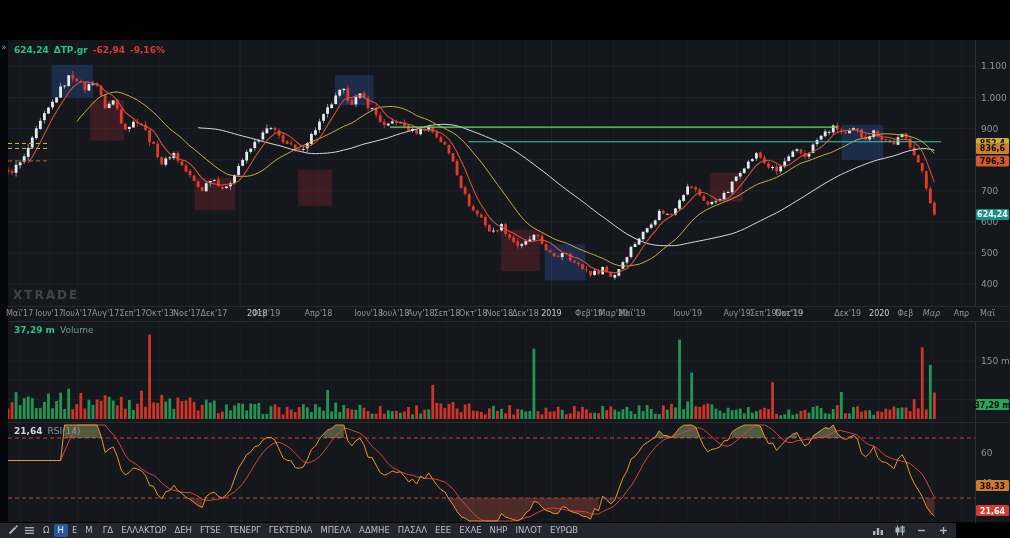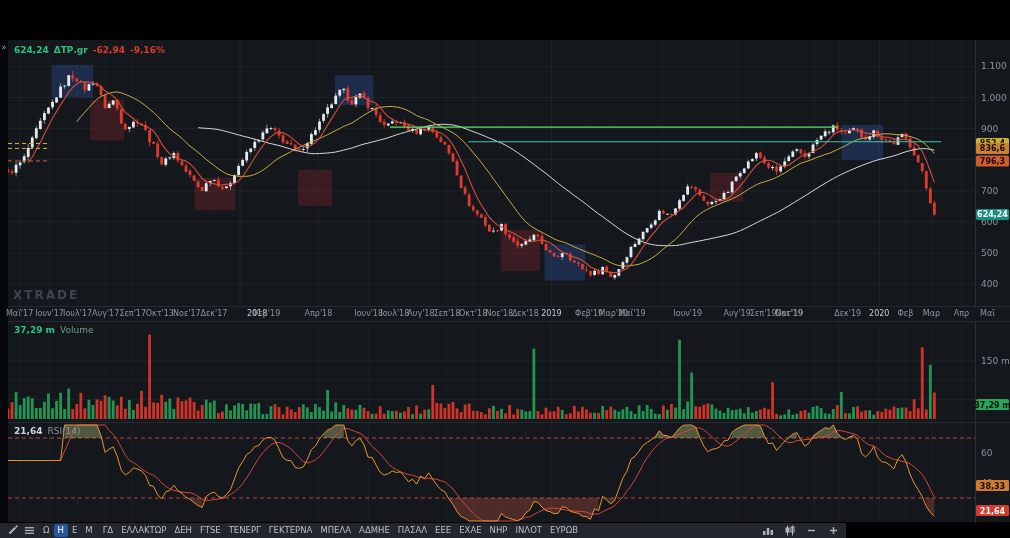--- a/index.html
+++ b/index.html
@@ -18,21 +18,21 @@
   .tlabel.year{color:#c2cad2;}
   #vol-pane{height:100px;}
   #rsi-pane{height:100px;border-top:1px solid #262b31;}
   .legend{position:absolute;left:6px;top:5px;font-size:9px;display:flex;gap:5px;align-items:center;white-space:nowrap;}
   .legend .g{color:#2bc17e;font-weight:700;}
   .legend .r{color:#e0392e;font-weight:700;}
   .legend .dim{color:#8a939e;}
   .legend .gdim{color:#6f9c82;}
   .legend .w{color:#cfd6dd;font-weight:700;}
   .watermark{position:absolute;left:5px;bottom:4px;font-size:12px;font-weight:700;letter-spacing:2px;color:#3d454e;}
-  .toolbar{position:absolute;left:0;bottom:0;width:846px;height:16px;background:#23272d;border-top:1px solid #000;
+  .toolbar{position:absolute;left:0;bottom:0;width:956px;height:16px;background:#23272d;border-top:1px solid #000;
     display:flex;align-items:center;gap:2px;padding:0 5px;font-size:8.5px;color:#b7bec6;}
   .tb-icon{width:15px;height:13px;display:inline-flex;align-items:center;justify-content:center;cursor:pointer;}
   button.tf,button.tick{background:none;border:none;color:#b7bec6;font-size:8.5px;padding:1px 4px;cursor:pointer;font-family:inherit;line-height:11px;}
   button.tf.active{background:#2457a0;color:#fff;border-radius:2px;}
   .tb-right{margin-left:auto;display:flex;align-items:center;gap:7px;}
   svg text{font-family:"DejaVu Sans","Liberation Sans",sans-serif;}
 </style>
 </head>
 <body>
 
@@ -613,21 +613,21 @@
         <span class="tlabel" style="left: 605.342px;">Μαρ'20</span>
         <span class="tlabel" style="left: 624px;">Μαϊ'19</span>
         <span class="tlabel" style="left: 679.801px; text-align: right;">Ιουν'19</span>
         <span class="tlabel" style="left: 729.118px;">Αυγ'19</span>
         <span class="tlabel" style="left: 755.227px;">Σεπ'19</span>
         <span class="tlabel" style="left: 781.336px;">Οκτ'19</span>
         <span class="tlabel" style="left: 761px; margin-left: 20px;">Νοε'19</span>
         <span class="tlabel" style="left: 831.62px; padding-left: 16px;">Δεκ'19</span>
         <span class="tlabel year" style="left: 871.267px;">2020</span>
         <span class="tlabel" style="left: 897.376px;">Φεβ</span>
-        <span class="tlabel" style="left: 923.485px;">Μαρ</span>
+        <span class="tlabel" style="left: 923.485px; font-style: italic;">Μαρ</span>
         <span class="tlabel" style="left: 953.462px;">Απρ</span>
         <span class="tlabel" style="left: 979.571px;">Μαϊ</span>
       </div>
 
     <div class="pane" id="vol-pane">
       <svg id="vol-svg" width="1002" height="100">
           <line x1="11.604000000000001" y1="0" x2="11.604000000000001" y2="100" stroke="rgba(255,255,255,0.03)"></line>
           <line x1="41.580999999999996" y1="0" x2="41.580999999999996" y2="100" stroke="rgba(255,255,255,0.03)"></line>
           <line x1="69.624" y1="0" x2="69.624" y2="100" stroke="rgba(255,255,255,0.03)"></line>
           <line x1="97.667" y1="0" x2="97.667" y2="100" stroke="rgba(255,255,255,0.03)"></line>

